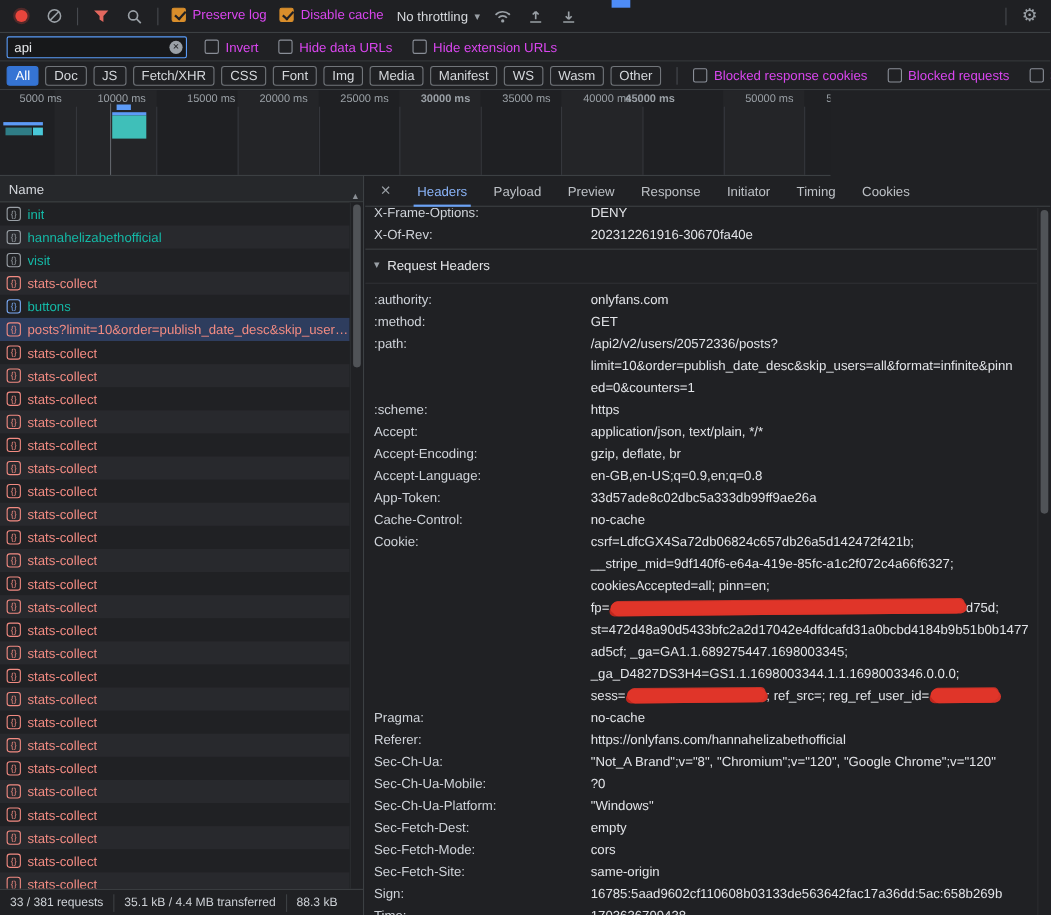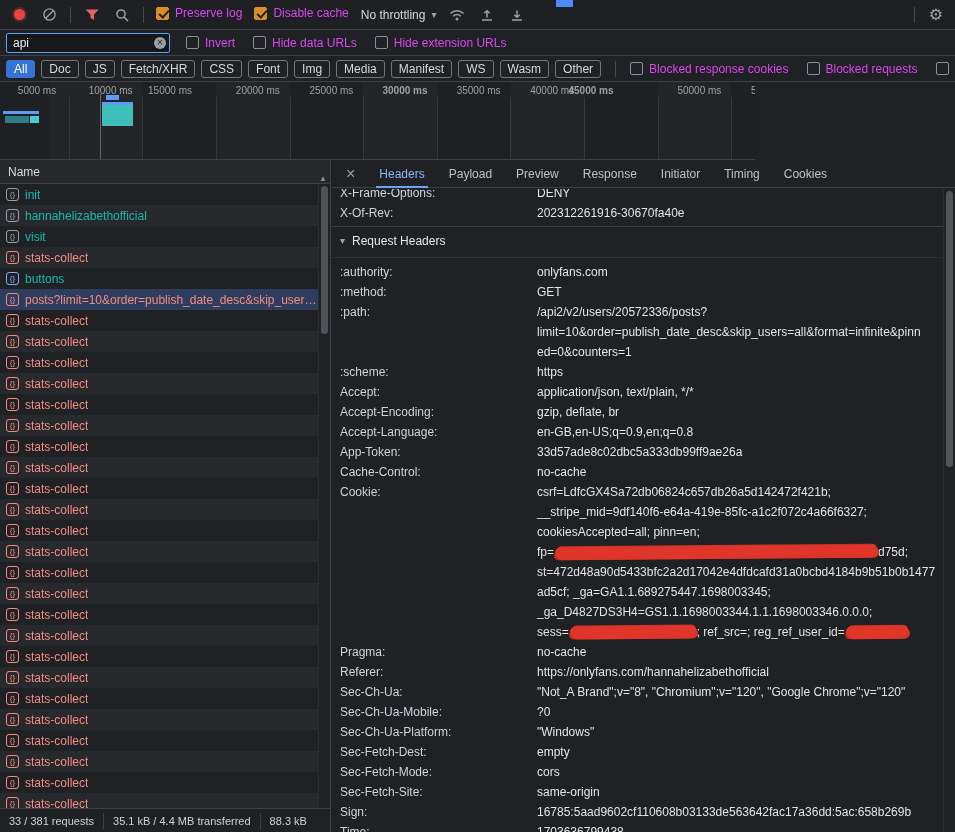--- a/index.html
+++ b/index.html
@@ -203,21 +203,21 @@
   <div class="bar" style="left:5px;top:34px;width:24px;height:7px;background:#2f7d86"></div>
   <div class="bar" style="left:30px;top:34px;width:9px;height:7px;background:#49c8d8"></div>
   <div class="bar" style="left:100px;top:12px;bottom:0;width:1px;background:#60646a"></div>
   <div class="bar" style="left:106px;top:13px;width:13px;height:5px;background:#5d9bf7"></div>
   <div class="bar" style="left:102px;top:20px;width:31px;height:3px;background:#5d9bf7"></div>
   <div class="bar" style="left:102px;top:23px;width:31px;height:21px;background:#3fbfb9"></div>
 <div class="tick-label" style="left: 37px;">5000 ms</div>
     <div class="tick-line" style="left: 68.8px;"></div>
     <div class="tick-label" style="left: 110.6px;">10000 ms</div>
     <div class="tick-line" style="left: 142.4px;"></div>
-    <div class="tick-label" style="left: 170px;">15000 ms</div>
+    <div class="tick-label" style="left: 192px;">15000 ms</div>
     <div class="tick-line" style="left: 216px;"></div>
     <div class="tick-label" style="left: 257.8px;">20000 ms</div>
     <div class="tick-line" style="left: 289.6px;"></div>
     <div class="tick-label" style="left: 331.4px;">25000 ms</div>
     <div class="tick-line" style="left: 363.2px;"></div>
     <div class="tick-label" style="left: 405px; font-weight: bold;">30000 ms</div>
     <div class="tick-line" style="left: 436.8px;"></div>
     <div class="tick-label" style="left: 478.6px;">35000 ms</div>
     <div class="tick-line" style="left: 510.4px;"></div>
     <div class="tick-label" style="left: 552.2px;">40000 ms</div>

